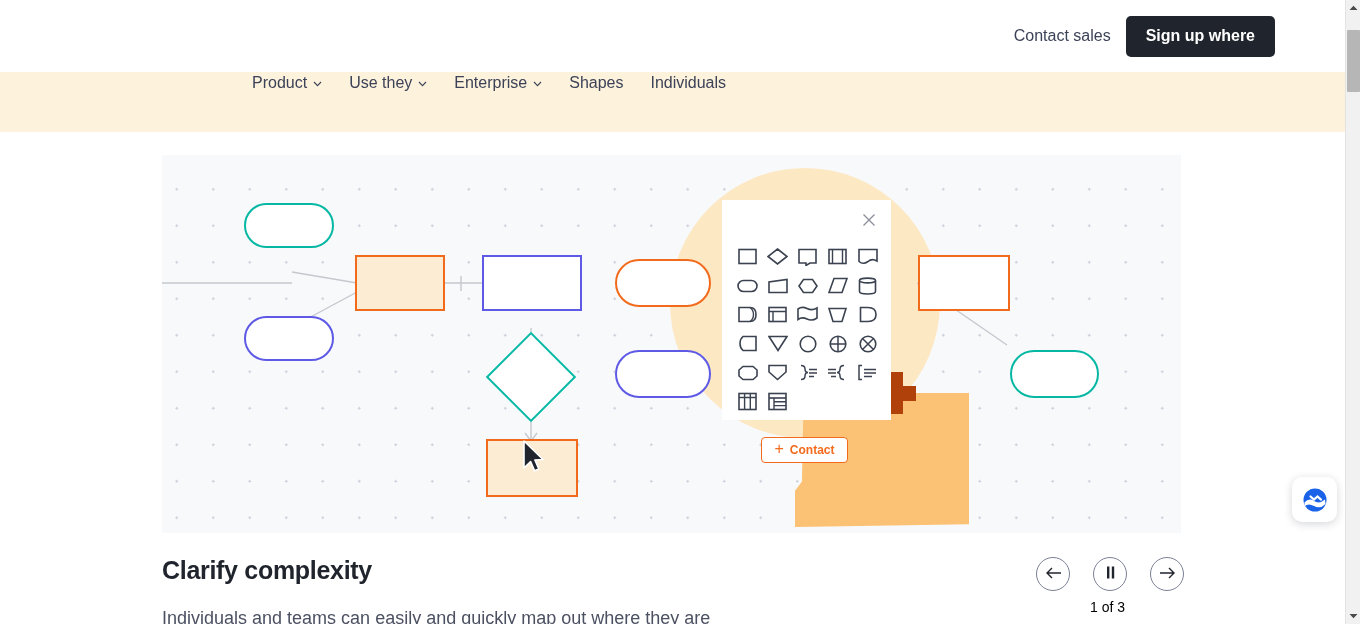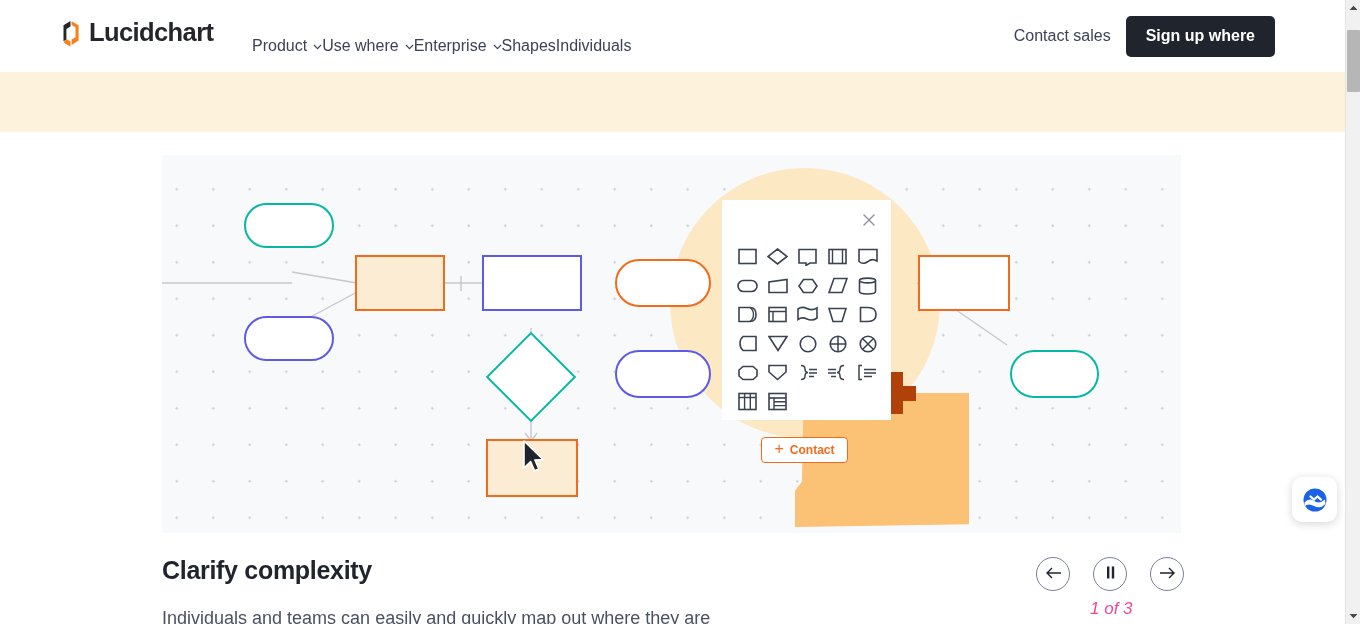--- a/index.html
+++ b/index.html
@@ -52,21 +52,21 @@
     font-weight: bold;
     color: #24262c;
     letter-spacing: -0.6px;
     line-height: 1;
   }
 
   .nav {
     position: absolute;
     left: 252px; top: 0;
     height: 92px;
-    display: flex; align-items: center; 
+    display: flex; align-items: flex-end; gap: 27px;
   }
   .nav-item {
     display: flex; align-items: center; gap: 6px;
     font-size: 16px;
     color: #3c4257;
     cursor: pointer;
     white-space: nowrap;
   }
   .chev {
     width: 9px; height: 6px;
@@ -243,23 +243,22 @@
     border-radius: 50%;
     border: 1px solid #7b8196;
     background: transparent;
     display: flex; align-items: center; justify-content: center;
     cursor: pointer;
     padding: 0;
   }
   .c-count {
     position: absolute;
     left: 1090px; top: 599px;
-    font-size: 17px;
-    color: #ec4899;
-    font-style: italic;
+    font-size: 14px;
+    color: #000000;
   }
 
   
   .chat-widget {
     position: absolute;
     right: 23px; top: 477px;
     width: 45px; height: 45px;
     border-radius: 10px;
     background: #ffffff;
     box-shadow: 0 2px 9px rgba(20,25,45,.18);
@@ -294,42 +293,32 @@
 </head>
 <body>
 
 <div id="page">
 
   <div class="promo-band"></div>
   <div class="promo-cta"></div>
 
   <div class="header">
 
-    <div class="logo">
-      <span>
-        <svg class="logo-mark" viewBox="0 0 22 28">
-          <path d="M3.5 6.2 L10.5 2 L10.5 7.4 L6.4 9.9 L6.4 20.5 L3.5 22.3 Z" fill="#24262c"></path>
-          <path d="M11.6 2.2 L18.6 6.3 L18.6 21.6 L11.6 25.9 L11.6 20.6 L15.5 18.2 L15.5 8.2 L11.6 6 Z" fill="#f6821f"></path>
-          <path d="M3.5 23.6 L10.5 27.8 L10.5 22.4 L6.4 19.9 Z" fill="#f6821f"></path>
-        </svg>
-      </span>
-      <span class="logo-text">Lucidchart</span>
-    </div>
 
     <nav class="nav">
       <div class="nav-item">
         <span>Product</span>
         <span class="chev">
           <svg width="9" height="6" viewBox="0 0 9 6">
               <path d="M1 1 L4.5 4.6 L8 1" stroke="#3c4257" stroke-width="1.1" fill="none"></path>
             </svg>
         </span>
       </div>
       <div class="nav-item">
-        <span>Use where</span>
+        <span>Use they</span>
         <span class="chev">
           <svg width="9" height="6" viewBox="0 0 9 6">
               <path d="M1 1 L4.5 4.6 L8 1" stroke="#3c4257" stroke-width="1.1" fill="none"></path>
             </svg>
         </span>
       </div>
       <div class="nav-item">
         <span>Enterprise</span>
         <span class="chev">
           <svg width="9" height="6" viewBox="0 0 9 6">

